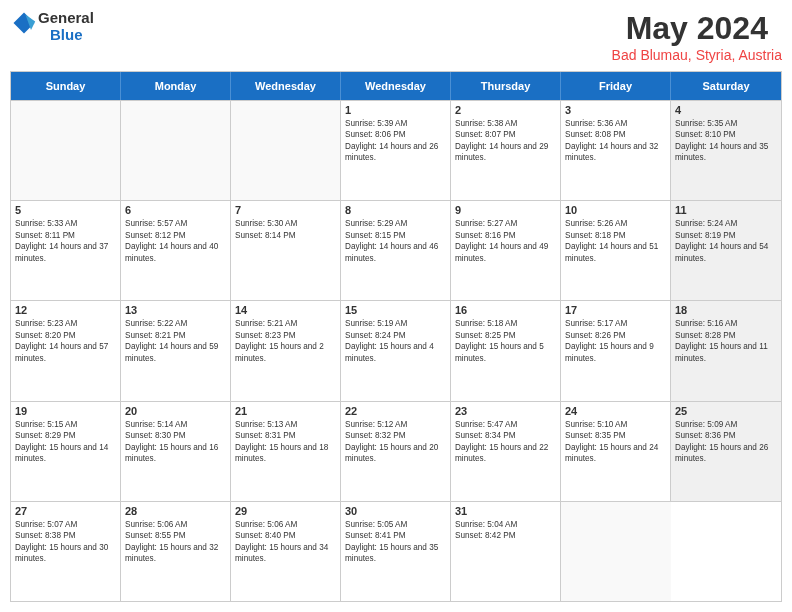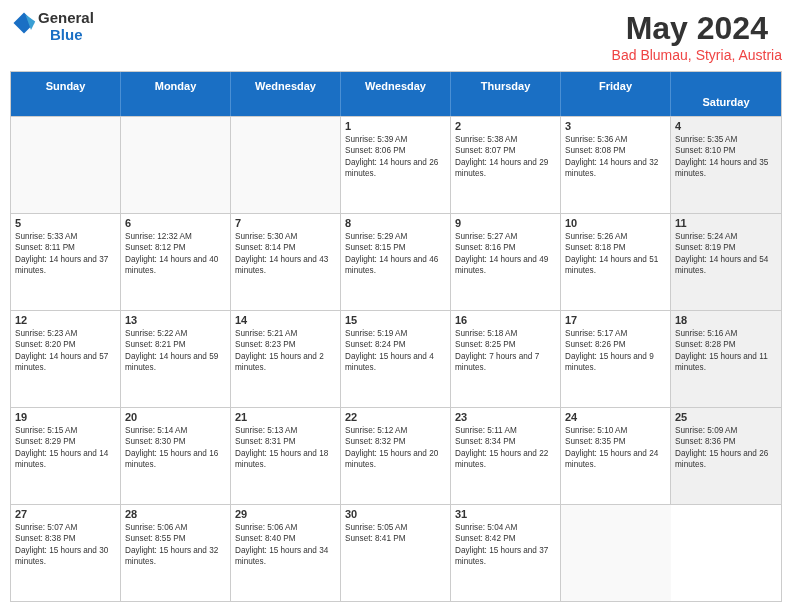--- a/index.html
+++ b/index.html
@@ -59,21 +59,20 @@
     .cal-header-cell {
       color: #fff;
       font-size: 11px;
       font-weight: bold;
       text-align: center;
       padding: 8px 2px;
       border-right: 1px solid #4a8fd4;
     }
     .cal-header-cell:last-child {
       border-right: none;
-      margin-top: 16px;
     }
     .cal-body {
       flex: 1;
       display: flex;
       flex-direction: column;
     }
     .cal-row {
       display: grid;
       grid-template-columns: repeat(7, 1fr);
       flex: 1;
@@ -173,29 +172,28 @@
         </div>
         <div class="cal-row">
           <div class="cal-cell">
             <span class="day-num">5</span>
             <span class="cell-line">Sunrise: 5:33 AM</span>
             <span class="cell-line">Sunset: 8:11 PM</span>
             <span class="cell-line">Daylight: 14 hours and 37 minutes.</span>
           </div>
           <div class="cal-cell">
             <span class="day-num">6</span>
-            <span class="cell-line">Sunrise: 12:32 AM</span>
+            <span class="cell-line">Sunrise: 5:57 AM</span>
             <span class="cell-line">Sunset: 8:12 PM</span>
             <span class="cell-line">Daylight: 14 hours and 40 minutes.</span>
           </div>
           <div class="cal-cell">
             <span class="day-num">7</span>
             <span class="cell-line">Sunrise: 5:30 AM</span>
             <span class="cell-line">Sunset: 8:14 PM</span>
-            <span class="cell-line">Daylight: 14 hours and 43 minutes.</span>
           </div>
           <div class="cal-cell">
             <span class="day-num">8</span>
             <span class="cell-line">Sunrise: 5:29 AM</span>
             <span class="cell-line">Sunset: 8:15 PM</span>
             <span class="cell-line">Daylight: 14 hours and 46 minutes.</span>
           </div>
           <div class="cal-cell">
             <span class="day-num">9</span>
             <span class="cell-line">Sunrise: 5:27 AM</span>
@@ -237,21 +235,21 @@
           <div class="cal-cell">
             <span class="day-num">15</span>
             <span class="cell-line">Sunrise: 5:19 AM</span>
             <span class="cell-line">Sunset: 8:24 PM</span>
             <span class="cell-line">Daylight: 15 hours and 4 minutes.</span>
           </div>
           <div class="cal-cell">
             <span class="day-num">16</span>
             <span class="cell-line">Sunrise: 5:18 AM</span>
             <span class="cell-line">Sunset: 8:25 PM</span>
-            <span class="cell-line">Daylight: 7 hours and 7 minutes.</span>
+            <span class="cell-line">Daylight: 15 hours and 5 minutes.</span>
           </div>
           <div class="cal-cell">
             <span class="day-num">17</span>
             <span class="cell-line">Sunrise: 5:17 AM</span>
             <span class="cell-line">Sunset: 8:26 PM</span>
             <span class="cell-line">Daylight: 15 hours and 9 minutes.</span>
           </div>
           <div class="cal-cell shaded">
             <span class="day-num">18</span>
             <span class="cell-line">Sunrise: 5:16 AM</span>
@@ -279,21 +277,21 @@
             <span class="cell-line">Daylight: 15 hours and 18 minutes.</span>
           </div>
           <div class="cal-cell">
             <span class="day-num">22</span>
             <span class="cell-line">Sunrise: 5:12 AM</span>
             <span class="cell-line">Sunset: 8:32 PM</span>
             <span class="cell-line">Daylight: 15 hours and 20 minutes.</span>
           </div>
           <div class="cal-cell">
             <span class="day-num">23</span>
-            <span class="cell-line">Sunrise: 5:11 AM</span>
+            <span class="cell-line">Sunrise: 5:47 AM</span>
             <span class="cell-line">Sunset: 8:34 PM</span>
             <span class="cell-line">Daylight: 15 hours and 22 minutes.</span>
           </div>
           <div class="cal-cell">
             <span class="day-num">24</span>
             <span class="cell-line">Sunrise: 5:10 AM</span>
             <span class="cell-line">Sunset: 8:35 PM</span>
             <span class="cell-line">Daylight: 15 hours and 24 minutes.</span>
           </div>
           <div class="cal-cell shaded">
@@ -319,24 +317,24 @@
           <div class="cal-cell">
             <span class="day-num">29</span>
             <span class="cell-line">Sunrise: 5:06 AM</span>
             <span class="cell-line">Sunset: 8:40 PM</span>
             <span class="cell-line">Daylight: 15 hours and 34 minutes.</span>
           </div>
           <div class="cal-cell">
             <span class="day-num">30</span>
             <span class="cell-line">Sunrise: 5:05 AM</span>
             <span class="cell-line">Sunset: 8:41 PM</span>
+            <span class="cell-line">Daylight: 15 hours and 35 minutes.</span>
           </div>
           <div class="cal-cell">
             <span class="day-num">31</span>
             <span class="cell-line">Sunrise: 5:04 AM</span>
             <span class="cell-line">Sunset: 8:42 PM</span>
-            <span class="cell-line">Daylight: 15 hours and 37 minutes.</span>
           </div>
           <div class="cal-cell empty"></div>
         </div>
       </div>
   </div>
 </div>
 
 </body></html>

